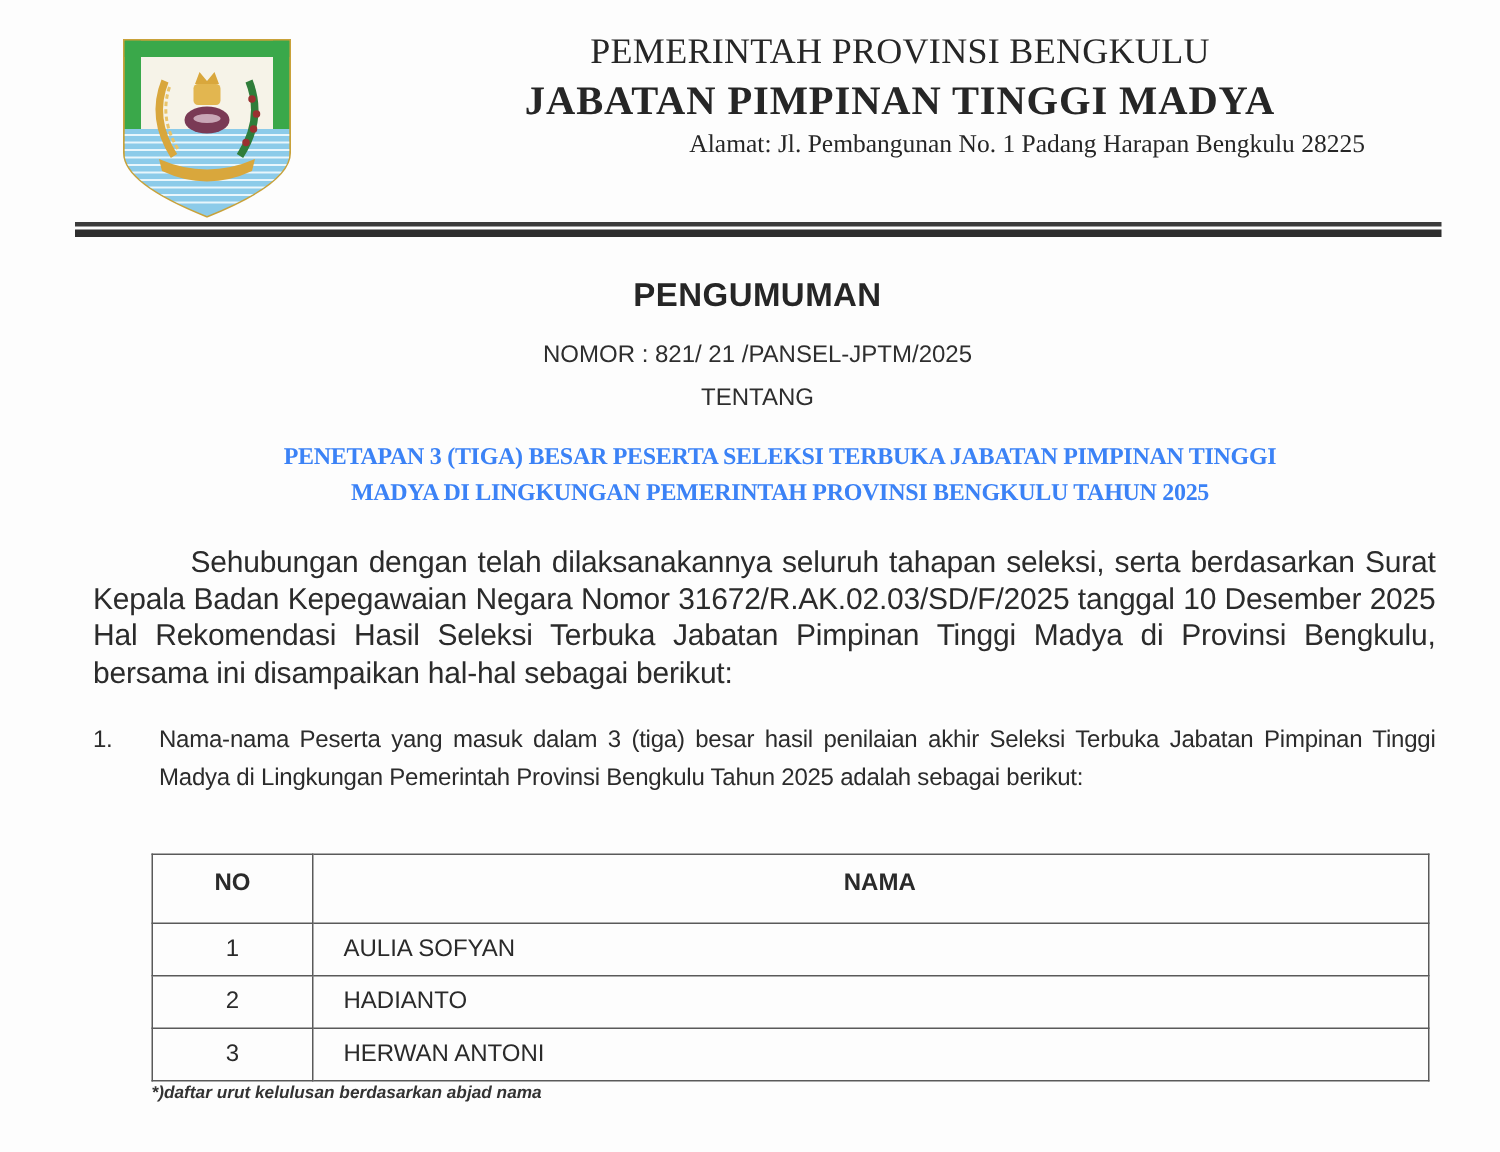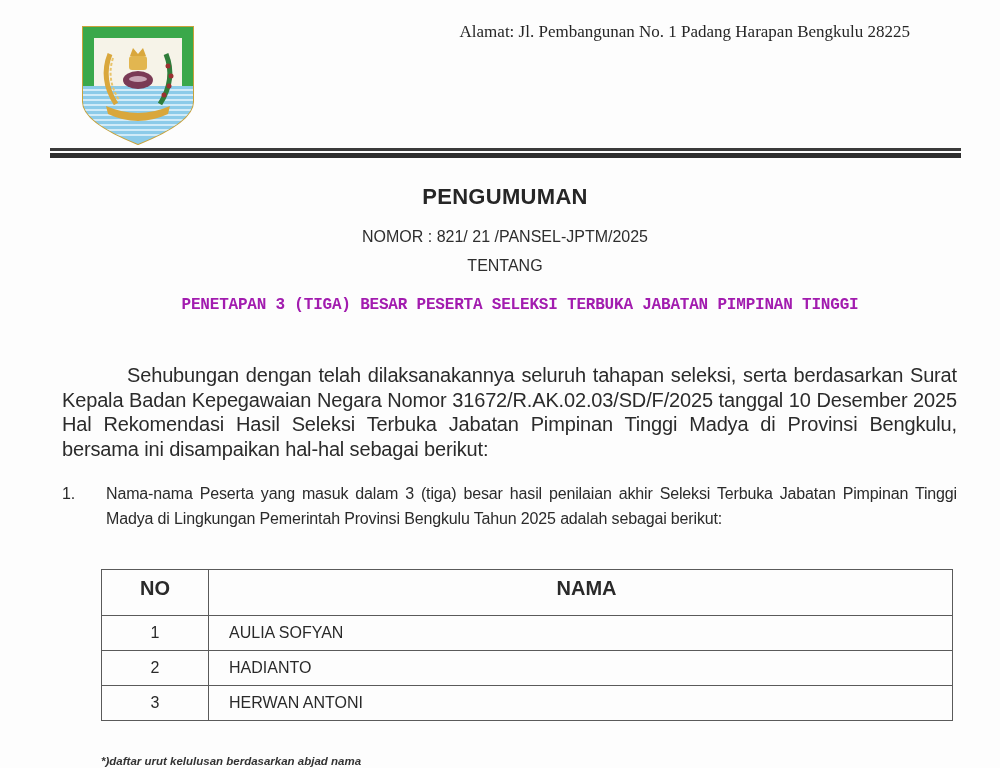--- a/index.html
+++ b/index.html
@@ -40,22 +40,22 @@
     .ann-number {
       position: absolute; left: 0; top: 228px; width: 1010px; text-align: center;
       font-size: 16px; color: #2e2e2e;
     }
     .ann-about {
       position: absolute; left: 0; top: 257px; width: 1010px; text-align: center;
       font-size: 16px; color: #2e2e2e;
     }
     .ann-subject {
       position: absolute; left: 70px; top: 293px; width: 900px; text-align: center;
-      font-size: 16px; font-weight: bold; line-height: 24px; color: #a21caf;
-      font-family: Liberation Mono, monospace;
+      font-size: 16px; font-weight: bold; line-height: 24px; color: #3b82f6;
+      font-family: Liberation Serif, serif;
       letter-spacing: -0.2px;
     }
 
     
     .para {
       position: absolute; left: 62px; top: 363px; width: 895px;
       font-size: 20px; line-height: 24.5px; color: #2b2b2b;
       text-align: justify; text-align-last: left;
       letter-spacing: -0.15px;
     }
@@ -75,29 +75,29 @@
     .tbl {
       position: absolute; left: 101px; top: 569px; width: 852px;
       border-collapse: collapse;
       font-size: 16px; color: #2a2a2a;
     }
     .tbl th, .tbl td {
       border: 1.5px solid #5a5a5a;
     }
     .tbl th {
       height: 46px; font-weight: bold; text-align: center; vertical-align: middle;
-      font-size: 20px; padding-bottom: 8px;
+      font-size: 16px; padding-bottom: 8px;
     }
     .tbl td { height: 35px; vertical-align: middle; }
     .tbl .col-no { width: 107px; text-align: center; }
     .tbl .col-name { text-align: left; padding-left: 20px; }
     .tbl th.col-name { text-align: center; padding-left: 12px; }
 
     .footnote {
-      position: absolute; left: 101px; top: 755px;
+      position: absolute; left: 101px; top: 723px;
       font-size: 11.5px; font-style: italic; font-weight: bold; color: #333;
     }
   </style>
 </head>
 <body>
 
 <div class="logo">
   <svg width="116" height="122" viewBox="0 0 116 122">
 
     <path d="M3 3 H113 V78 Q113 98 58 120 Q3 98 3 78 Z" fill="#3aa84a" stroke="#c9a23a" stroke-width="2"></path>
@@ -139,31 +139,34 @@
     <rect x="49" y="32" width="18" height="14" rx="3" fill="#e2b650"></rect>
 
     <ellipse cx="58" cy="56" rx="15" ry="9" fill="#7a3a55"></ellipse>
     <ellipse cx="58" cy="55" rx="9" ry="3" fill="#c9a6b6"></ellipse>
 
     <path d="M26 82 Q58 96 90 82 L88 90 Q58 104 28 90 Z" fill="#d9a73c"></path>
   </svg>
 </div>
 
 <div class="letterhead">
+  <div class="lh-line1">PEMERINTAH PROVINSI BENGKULU</div>
+  <div class="lh-line3">JABATAN PIMPINAN TINGGI MADYA</div>
   <div class="lh-line4">Alamat: Jl. Pembangunan No. 1 Padang Harapan Bengkulu 28225</div>
 </div>
 
 <div class="rule-thin"></div>
 <div class="rule-thick"></div>
 
 <div class="ann-title sans">PENGUMUMAN</div>
 <div class="ann-number sans">NOMOR : 821/ 21 /PANSEL-JPTM/2025</div>
 <div class="ann-about sans">TENTANG</div>
 <div class="ann-subject">
   <div>PENETAPAN 3 (TIGA) BESAR PESERTA SELEKSI TERBUKA JABATAN PIMPINAN TINGGI</div>
+  <div>MADYA DI LINGKUNGAN PEMERINTAH PROVINSI BENGKULU TAHUN 2025</div>
 </div>
 
 <div class="para sans"><span class="indent"></span><span>Sehubungan dengan telah dilaksanakannya seluruh tahapan seleksi, serta berdasarkan Surat Kepala Badan Kepegawaian Negara Nomor 31672/R.AK.02.03/SD/F/2025 tanggal 10 Desember 2025 Hal Rekomendasi Hasil Seleksi Terbuka Jabatan Pimpinan Tinggi Madya di Provinsi Bengkulu, bersama ini disampaikan hal-hal sebagai berikut:</span></div>
 
 <div class="list-item sans">
   <span class="num">1.</span>
   <span class="txt">Nama-nama Peserta yang masuk dalam 3 (tiga) besar hasil penilaian akhir Seleksi Terbuka Jabatan Pimpinan Tinggi Madya di Lingkungan Pemerintah Provinsi Bengkulu Tahun 2025 adalah sebagai berikut:</span>
 </div>
 
 <table class="tbl sans">

